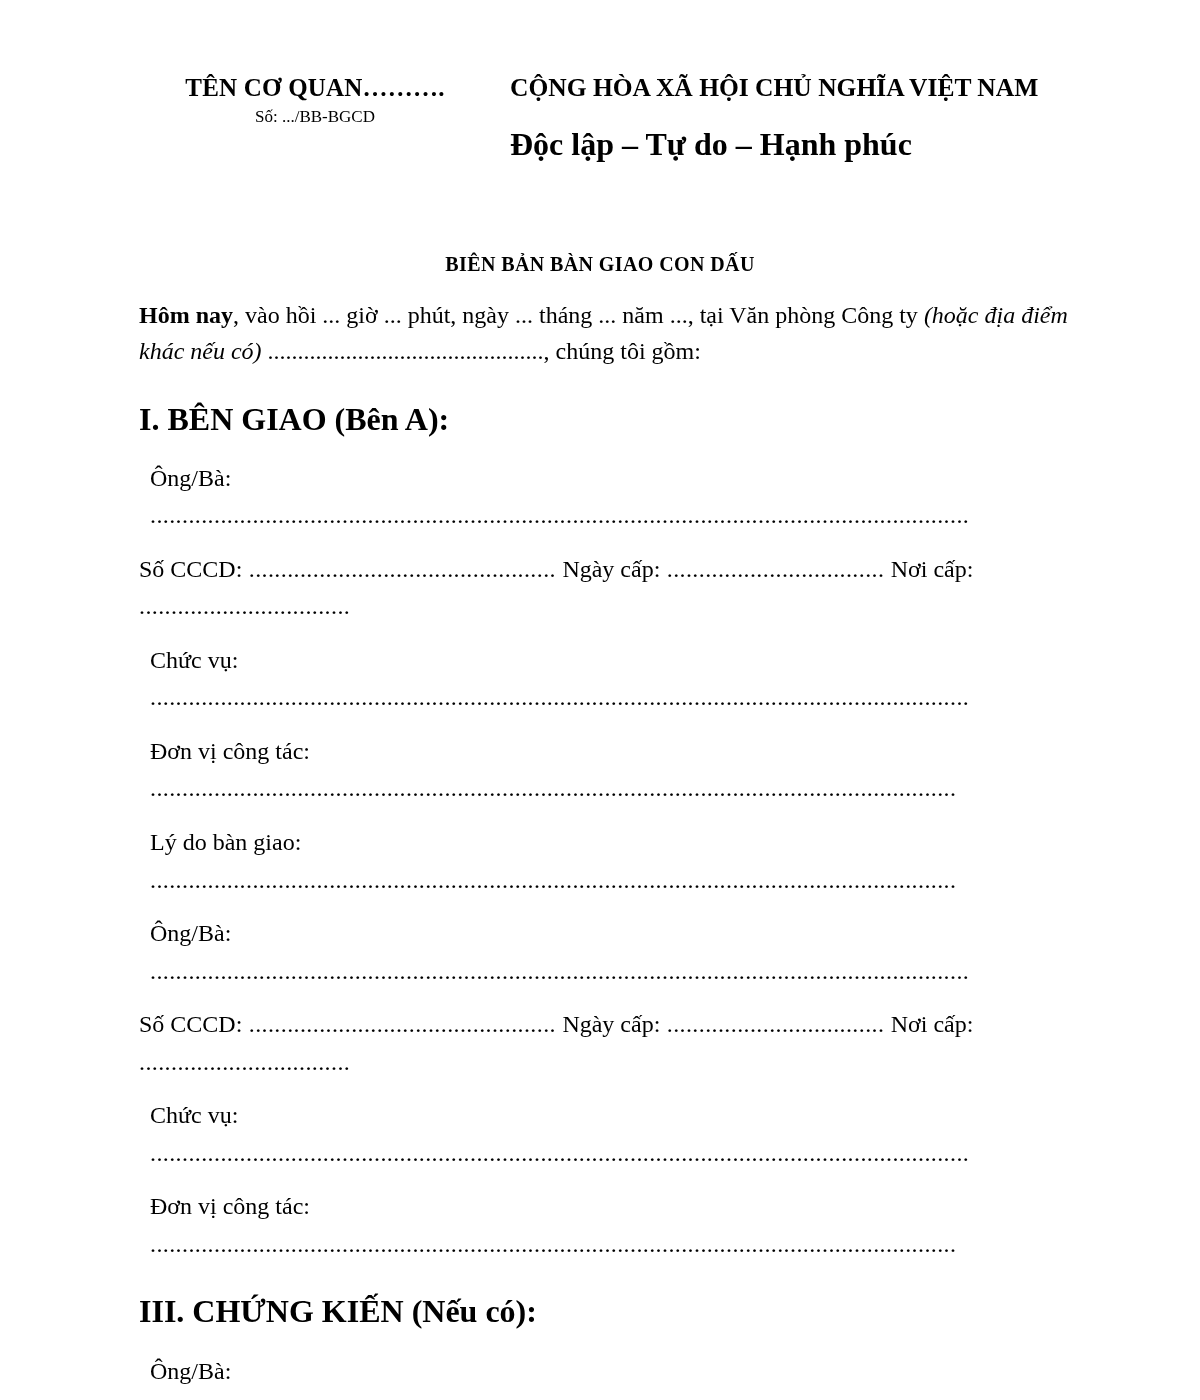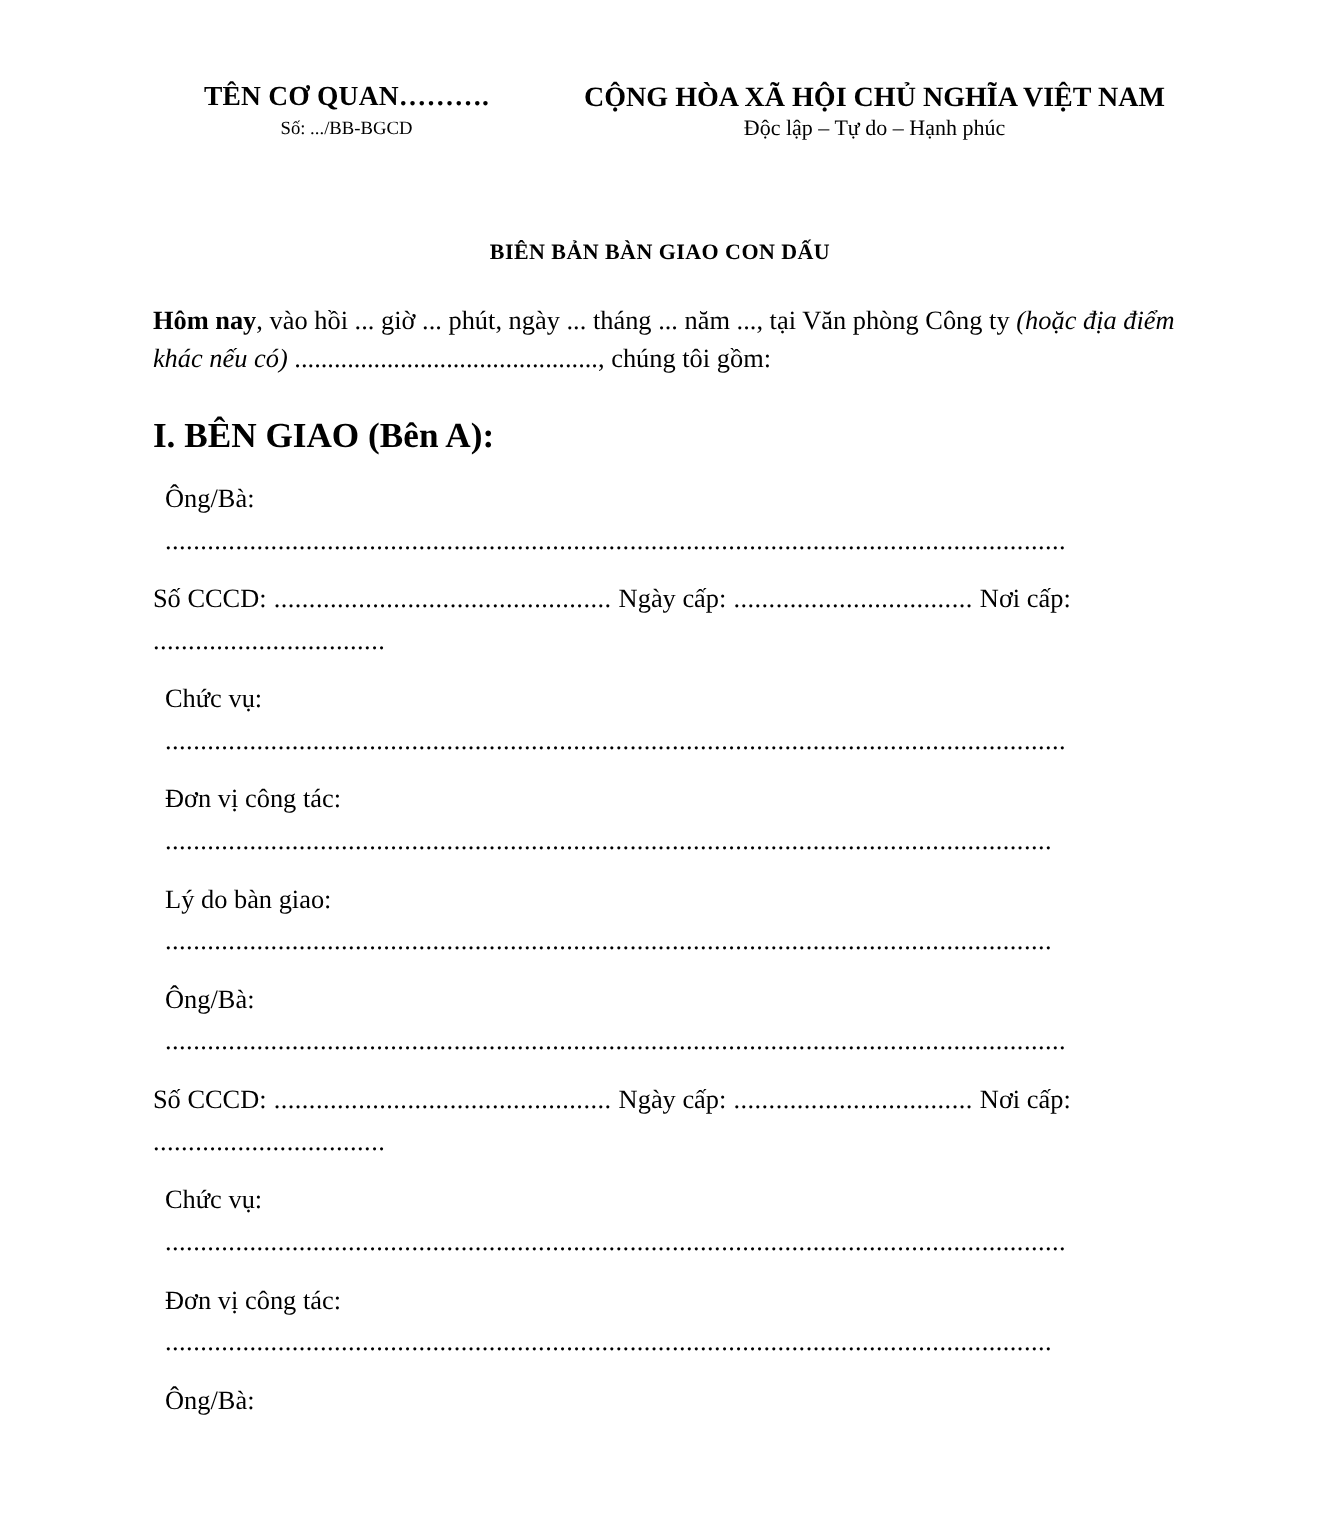--- a/index.html
+++ b/index.html
@@ -30,21 +30,21 @@
     align-items: flex-start;
     padding-top: 72px;
   }
   .header-left {
     width: 390px;
     margin-left: 120px;
     text-align: center;
   }
   .header-right {
     flex: 1;
-    text-align: center;
+    text-align: left;
     margin-right: 120px;
   }
   .org-name {
     font-size: 25px;
     font-weight: bold;
     letter-spacing: 0.2px;
     line-height: 1.25;
     white-space: nowrap;
   }
   .doc-number {
@@ -54,45 +54,45 @@
     margin-top: 3px;
     white-space: nowrap;
   }
   .nation-title {
     font-size: 25.5px;
     font-weight: bold;
     line-height: 1.25;
     white-space: nowrap;
   }
   .nation-motto {
-    font-size: 20px;
-    font-weight: normal;
+    font-size: 32px;
+    font-weight: bold;
     line-height: 1.3;
-    margin-top: 0;
+    margin-top: 20px;
     white-space: nowrap;
   }
 
   
   .doc-title {
     text-align: center;
     font-size: 20px;
     font-weight: bold;
     letter-spacing: 0.4px;
     margin-top: 88px;
     margin-bottom: 0;
   }
 
   
   .doc-body {
     margin: 0 130px 0 139px;
     font-size: 24px;
     line-height: 1.48;
   }
   .intro {
-    margin-top: 34px;
+    margin-top: 22px;
     text-align: left;
   }
   .intro b { font-weight: bold; }
   .intro i { font-style: italic; }
 
   .section-heading {
     font-weight: bold;
     font-size: 32px;
     margin-top: 26px;
   }
@@ -188,20 +188,21 @@
     <div class="field">
       <span class="field-label">Chức vụ:</span>
       <span class="dots w-full">................................................................................................................................</span>
     </div>
 
     <div class="field">
       <span class="field-label">Đơn vị công tác:</span>
       <span class="dots w-long">..............................................................................................................................</span>
     </div>
 
+    <div class="section-heading">III. CHỨNG KIẾN (Nếu có):</div>
 
     <div class="field">
       <span class="field-label">Ông/Bà:</span>
 
     </div>
 
   </div>
 </div>
 
 </body></html>

